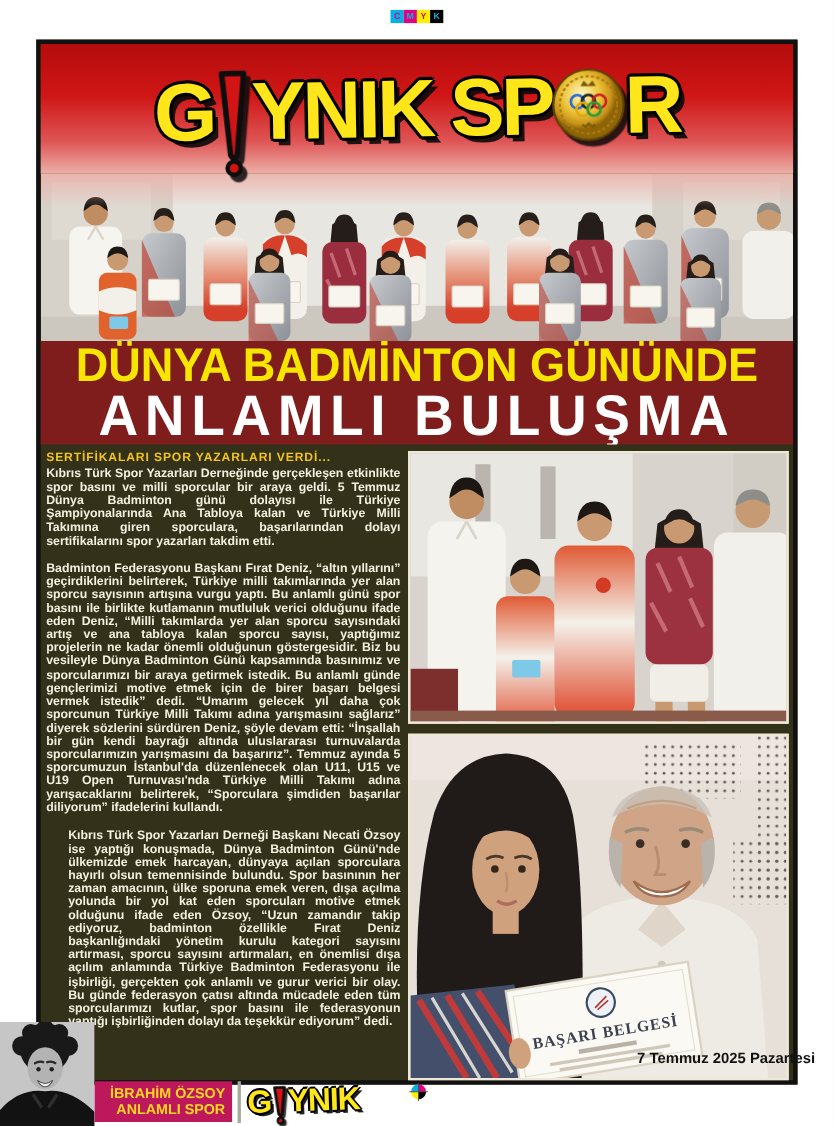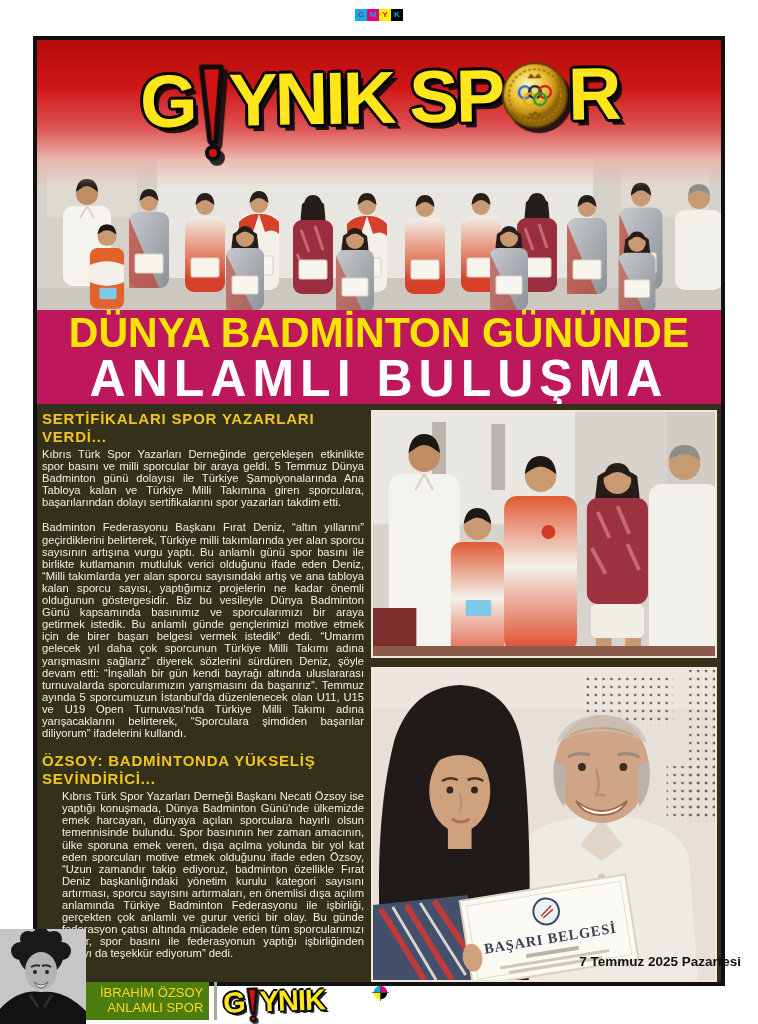--- a/index.html
+++ b/index.html
@@ -28,45 +28,45 @@
                 -2px 2px #000,2px 2px #000,5px 6px 0 rgba(10,10,10,.9);}
   .mast-space{width:16px;}
   .wedge{margin:0 2px;position:relative;top:14px;filter:drop-shadow(4px 5px 0 rgba(10,10,10,.85));}
   .medal{margin:0 -1px;position:relative;top:2px;filter:drop-shadow(4px 5px 0 rgba(10,10,10,.85));}
 
   
   .group-photo{height:152px;overflow:hidden;}
   .group-photo svg{display:block;}
 
   
-  .headline{height:94px;background:#be185d;text-align:center;overflow:hidden;}
+  .headline{height:94px;background:#7f1d1d;text-align:center;overflow:hidden;}
   .headline-l1{font-size:41px;font-weight:900;color:#f6e500;line-height:42px;letter-spacing:0;
                transform:scaleY(1.05);margin-top:1px;}
   .headline-l2{font-size:50px;font-weight:900;color:#ffffff;line-height:50px;letter-spacing:6px;
                transform:scaleY(1.04);}
 
   
   .content{display:flex;gap:7px;padding:6px 4px 0 5px;height:578px;box-sizing:border-box;}
   .text-col{width:322px;flex:none;}
   .photo-col{flex:1;display:flex;flex-direction:column;gap:9px;}
   .photo1{height:244px;border:2px solid #efe8d6;overflow:hidden;background:#d8d4cd;}
   .photo2{flex:1;border:2px solid #efe8d6;overflow:hidden;background:#e6e0d9;}
   .photo1 svg,.photo2 svg{display:block;width:100%;height:100%;}
 
   .sec{margin-bottom:13px;}
-  .sec-header{color:#f2c41d;font-size:15px;font-weight:800;letter-spacing:.8px;
+  .sec-header{color:#f2c41d;font-size:11px;font-weight:800;letter-spacing:.8px;
               line-height:1.2;margin-bottom:2px;}
-  .sec-body{color:#f4f0df;font-size:11.2px;font-weight:400;line-height:12.1px;
+  .sec-body{color:#f4f0df;font-size:11.2px;font-weight:700;line-height:12.1px;
             text-align:justify;}
   .wrap-spacer{float:left;width:20px;height:60px;margin-top:118px;}
 
   
   .author-photo{position:absolute;left:0;top:929px;width:86px;height:95px;}
   .byline{position:absolute;left:86px;top:981px;display:flex;align-items:center;}
-  .byline-names{background:#4d7c0f;color:#ffd820;font-weight:400;font-size:13px;line-height:1.15;
+  .byline-names{background:#be185d;color:#ffd820;font-weight:700;font-size:13px;line-height:1.15;
                 text-align:right;padding:4px 6px 4px 14px;}
   .byline-divider{width:3px;height:38px;background:#a8a89b;margin:0 6px 0 5px;}
   .logo-giynik{display:flex;align-items:center;transform:rotate(-2deg);}
   .logo-letters{font-size:29px;font-weight:900;letter-spacing:-1px;color:#ffe61a;line-height:1;
     text-shadow:-2px 0 #000,2px 0 #000,0 -2px #000,0 2px #000,-1px -1px #000,1px 1px #000,
                 3px 3px 0 rgba(10,10,10,.9);}
   .logo-wedge{margin:0 1px;position:relative;top:5px;filter:drop-shadow(2px 2px 0 rgba(10,10,10,.85));}
   .reg-mark{position:absolute;left:372px;top:984px;width:17px;height:17px;}
   .page-date{position:absolute;right:17px;top:954px;font-size:13.5px;font-weight:700;color:#121212;}
 </style>
@@ -234,21 +234,20 @@
 
       <div class="text-col">
         <div class="sec">
           <div class="sec-header">SERTİFİKALARI SPOR YAZARLARI VERDİ...</div>
           <div class="sec-body">Kıbrıs Türk Spor Yazarları Derneğinde gerçekleşen etkinlikte spor basını ve milli sporcular bir araya geldi. 5 Temmuz Dünya Badminton günü dolayısı ile Türkiye Şampiyonalarında Ana Tabloya kalan ve Türkiye Milli Takımına giren sporculara, başarılarından dolayı sertifikalarını spor yazarları takdim etti.</div>
         </div>
         <div class="sec">
           <div class="sec-body">Badminton Federasyonu Başkanı Fırat Deniz, “altın yıllarını” geçirdiklerini belirterek, Türkiye milli takımlarında yer alan sporcu sayısının artışına vurgu yaptı. Bu anlamlı günü spor basını ile birlikte kutlamanın mutluluk verici olduğunu ifade eden Deniz, “Milli takımlarda yer alan sporcu sayısındaki artış ve ana tabloya kalan sporcu sayısı, yaptığımız projelerin ne kadar önemli olduğunun göstergesidir. Biz bu vesileyle Dünya Badminton Günü kapsamında basınımız ve sporcularımızı bir araya getirmek istedik. Bu anlamlı günde gençlerimizi motive etmek için de birer başarı belgesi vermek istedik” dedi. “Umarım gelecek yıl daha çok sporcunun Türkiye Milli Takımı adına yarışmasını sağlarız” diyerek sözlerini sürdüren Deniz, şöyle devam etti: “İnşallah bir gün kendi bayrağı altında uluslararası turnuvalarda sporcularımızın yarışmasını da başarırız”. Temmuz ayında 5 sporcumuzun İstanbul'da düzenlenecek olan U11, U15 ve U19 Open Turnuvası'nda Türkiye Milli Takımı adına yarışacaklarını belirterek, “Sporculara şimdiden başarılar diliyorum” ifadelerini kullandı.</div>
         </div>
         <div class="sec">
-          <div class="sec-header">ÖZSOY: BADMİNTONDA YÜKSELİŞ SEVİNDİRİCİ...</div>
           <div class="sec-body">
             <div class="wrap-spacer"></div>
             <span>Kıbrıs Türk Spor Yazarları Derneği Başkanı Necati Özsoy ise yaptığı konuşmada, Dünya Badminton Günü'nde ülkemizde emek harcayan, dünyaya açılan sporculara hayırlı olsun temennisinde bulundu. Spor basınının her zaman amacının, ülke sporuna emek veren, dışa açılma yolunda bir yol kat eden sporcuları motive etmek olduğunu ifade eden Özsoy, “Uzun zamandır takip ediyoruz, badminton özellikle Fırat Deniz başkanlığındaki yönetim kurulu kategori sayısını artırması, sporcu sayısını artırmaları, en önemlisi dışa açılım anlamında Türkiye Badminton Federasyonu ile işbirliği, gerçekten çok anlamlı ve gurur verici bir olay. Bu günde federasyon çatısı altında mücadele eden tüm sporcularımızı kutlar, spor basını ile federasyonun yaptığı işbirliğinden dolayı da teşekkür ediyorum” dedi.</span>
           </div>
         </div>
       </div>
 
       <div class="photo-col">
 
         <div class="photo1">

